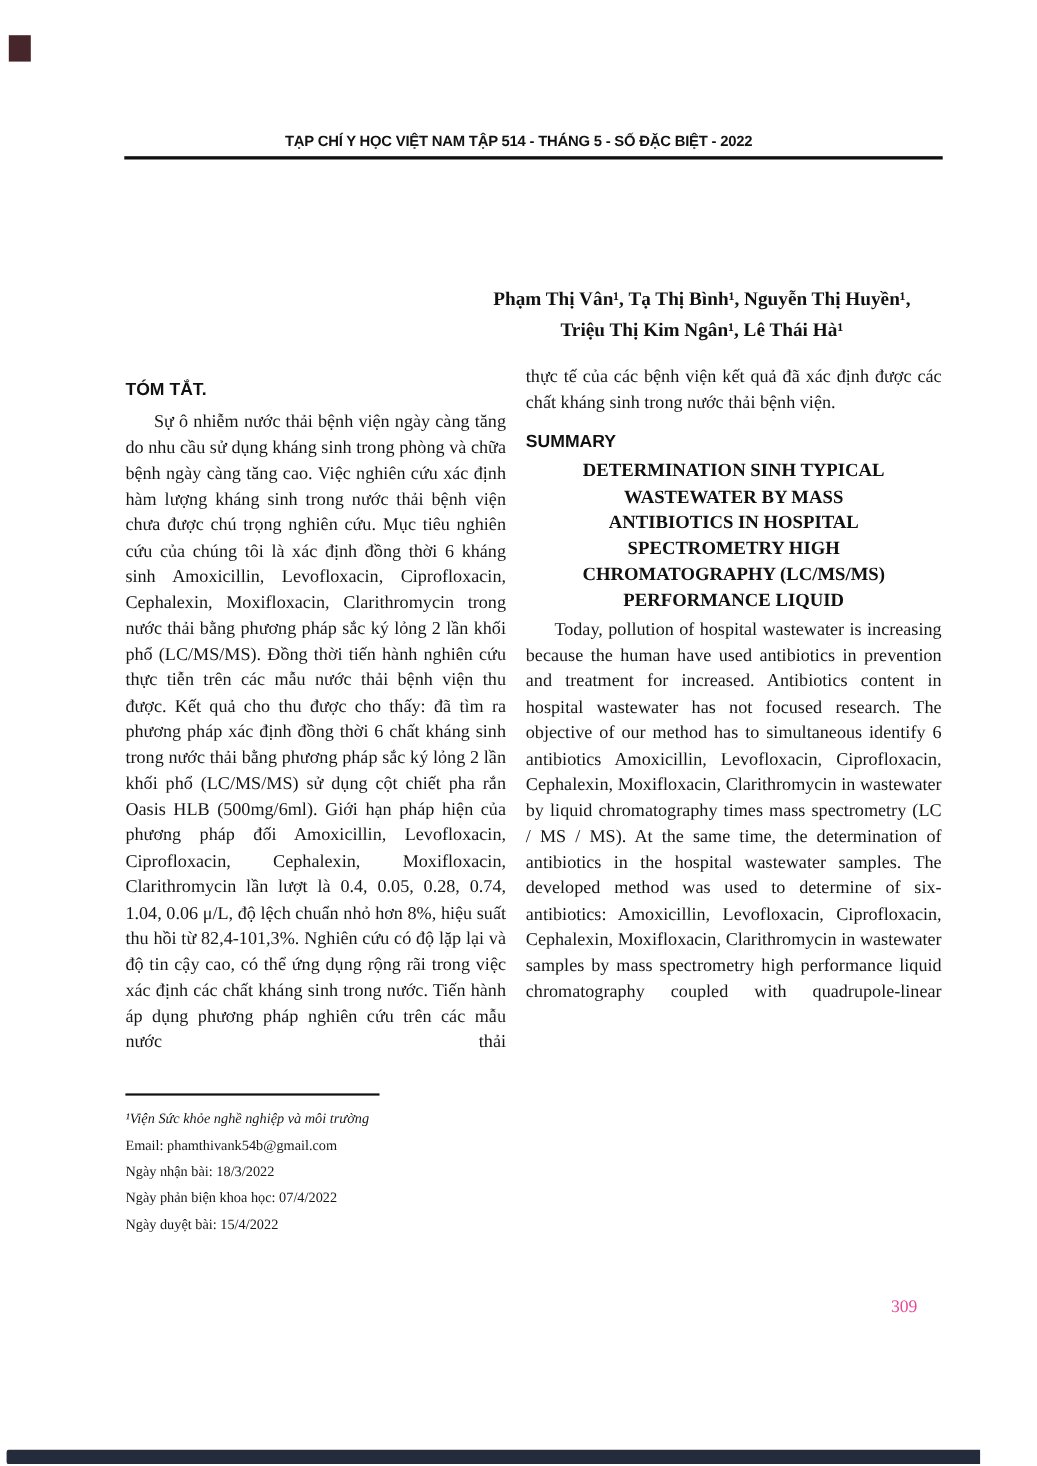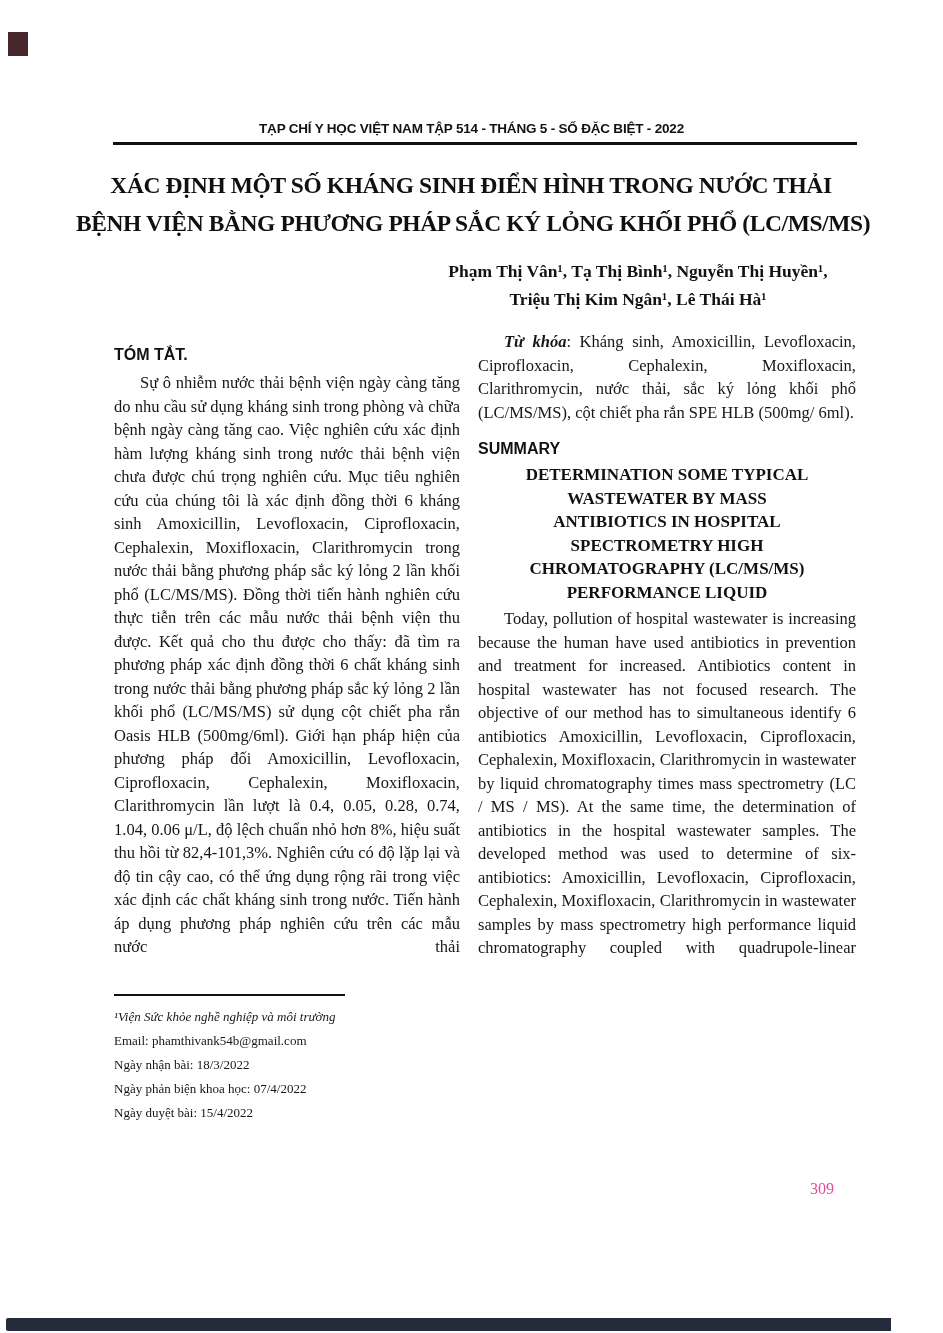--- a/index.html
+++ b/index.html
@@ -57,44 +57,40 @@
 </head>
 <body>
 
 <div class="page">
 
   <div class="corner-mark"></div>
 
   <div class="journal-line nowrap">TẠP CHÍ Y HỌC VIỆT NAM TẬP 514 - THÁNG 5 - SỐ ĐẶC BIỆT - 2022</div>
   <div class="header-rule"></div>
 
-  <div class="article-title">
-    <div class="nowrap">XÁC ĐỊNH MỘT SỐ KHÁNG SINH ĐIỂN HÌNH TRONG NƯỚC THẢI</div>
-    <div class="nowrap">BỆNH VIỆN BẰNG PHƯƠNG PHÁP SẮC KÝ LỎNG KHỐI PHỔ (LC/MS/MS)</div>
-  </div>
 
   <div class="authors">
     <div class="nowrap">Phạm Thị Vân¹, Tạ Thị Bình¹, Nguyễn Thị Huyền¹,</div>
     <div class="nowrap">Triệu Thị Kim Ngân¹, Lê Thái Hà¹</div>
   </div>
 
   <div class="columns">
 
     <div class="col-left">
       <h2 class="section">TÓM TẮT.</h2>
       <p class="body indent justify-last">Sự ô nhiễm nước thải bệnh viện ngày càng tăng do nhu cầu sử dụng kháng sinh trong phòng và chữa bệnh ngày càng tăng cao. Việc nghiên cứu xác định hàm lượng kháng sinh trong nước thải bệnh viện chưa được chú trọng nghiên cứu. Mục tiêu nghiên cứu của chúng tôi là xác định đồng thời 6 kháng sinh Amoxicillin, Levofloxacin, Ciprofloxacin, Cephalexin, Moxifloxacin, Clarithromycin trong nước thải bằng phương pháp sắc ký lỏng 2 lần khối phổ (LC/MS/MS). Đồng thời tiến hành nghiên cứu thực tiễn trên các mẫu nước thải bệnh viện thu được. Kết quả cho thu được cho thấy: đã tìm ra phương pháp xác định đồng thời 6 chất kháng sinh trong nước thải bằng phương pháp sắc ký lỏng 2 lần khối phổ (LC/MS/MS) sử dụng cột chiết pha rắn Oasis HLB (500mg/6ml). Giới hạn pháp hiện của phương pháp đối Amoxicillin, Levofloxacin, Ciprofloxacin, Cephalexin, Moxifloxacin, Clarithromycin lần lượt là 0.4, 0.05, 0.28, 0.74, 1.04, 0.06 μ/L, độ lệch chuẩn nhỏ hơn 8%, hiệu suất thu hồi từ 82,4-101,3%. Nghiên cứu có độ lặp lại và độ tin cậy cao, có thể ứng dụng rộng rãi trong việc xác định các chất kháng sinh trong nước. Tiến hành áp dụng phương pháp nghiên cứu trên các mẫu nước thải</p>
     </div>
 
     <div class="col-right">
-      <p class="body indent"><span class="kw-label">Từ khóa</span><span>: Kháng sinh, Amoxicillin, Levofloxacin, Ciprofloxacin, Cephalexin, Moxifloxacin, Clarithromycin, nước thải, sắc ký lỏng khối phổ (LC/MS/MS), cột chiết pha rắn SPE HLB (500mg/ 6ml).</span></p>
+      <p class="body cont">thực tế của các bệnh viện kết quả đã xác định được các chất kháng sinh trong nước thải bệnh viện.</p>
 
       <h2 class="section section-summary">SUMMARY</h2>
 
       <div class="summary-title">
-        <div class="nowrap">DETERMINATION SOME TYPICAL</div>
+        <div class="nowrap">DETERMINATION SINH TYPICAL</div>
         <div class="nowrap">WASTEWATER BY MASS</div>
         <div class="nowrap">ANTIBIOTICS IN HOSPITAL</div>
         <div class="nowrap">SPECTROMETRY HIGH</div>
         <div class="nowrap">CHROMATOGRAPHY (LC/MS/MS)</div>
         <div class="nowrap">PERFORMANCE LIQUID</div>
       </div>
 
       <p class="body indent justify-last summary-body">Today, pollution of hospital wastewater is increasing because the human have used antibiotics in prevention and treatment for increased. Antibiotics content in hospital wastewater has not focused research. The objective of our method has to simultaneous identify 6 antibiotics Amoxicillin, Levofloxacin, Ciprofloxacin, Cephalexin, Moxifloxacin, Clarithromycin in wastewater by liquid chromatography times mass spectrometry (LC / MS / MS). At the same time, the determination of antibiotics in the hospital wastewater samples. The developed method was used to determine of six- antibiotics: Amoxicillin, Levofloxacin, Ciprofloxacin, Cephalexin, Moxifloxacin, Clarithromycin in wastewater samples by mass spectrometry high performance liquid chromatography coupled with quadrupole-linear</p>
     </div>
 

